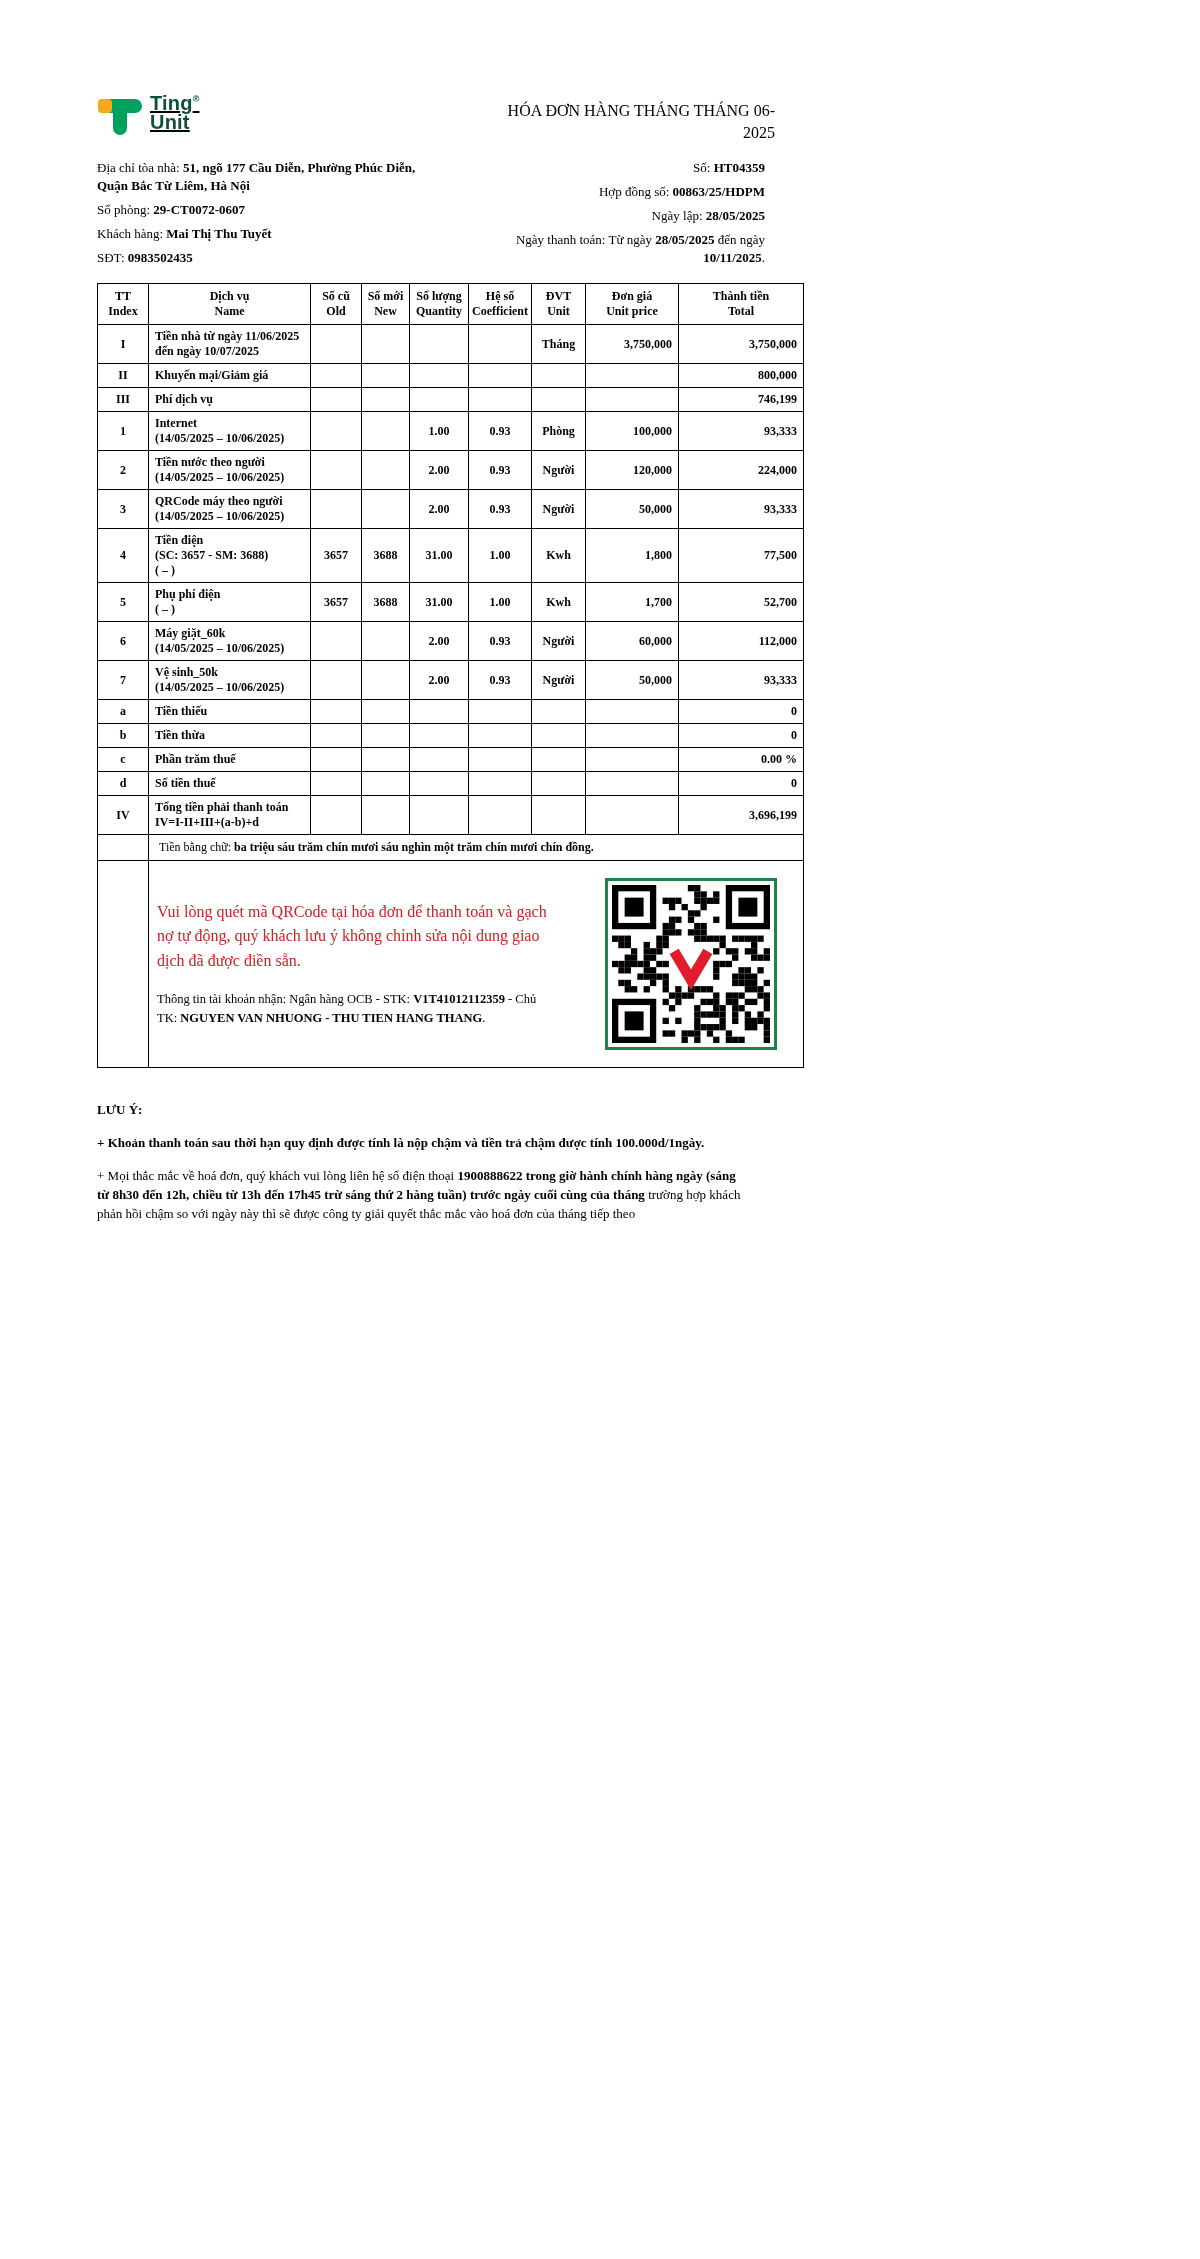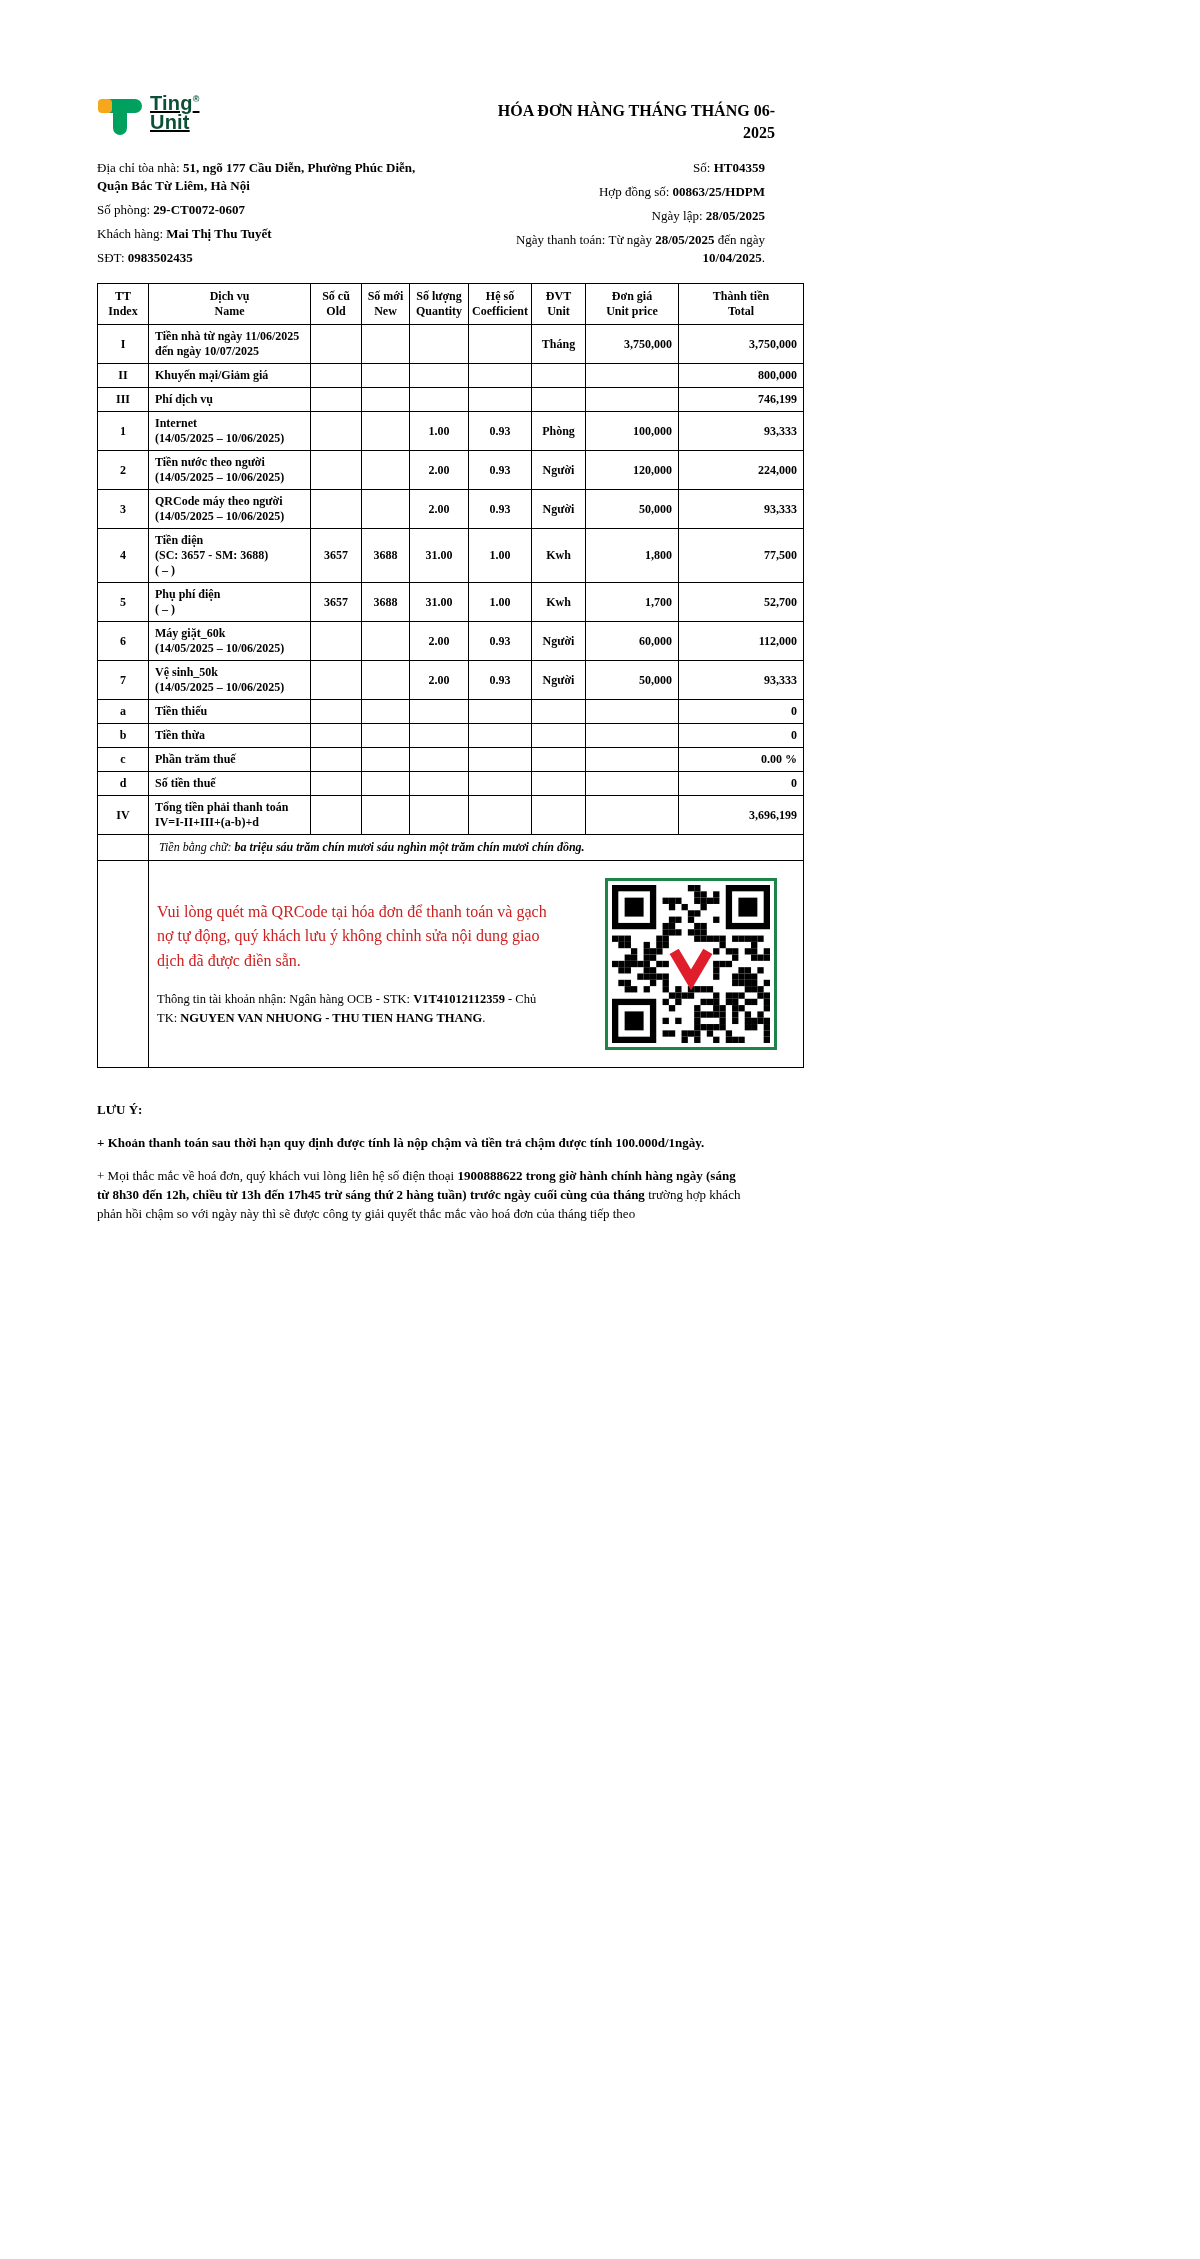--- a/index.html
+++ b/index.html
@@ -9,40 +9,40 @@
   .content { position:absolute; left:97px; top:90px; width:706px; }
 
   
   .topbar { display:flex; justify-content:space-between; align-items:flex-start; margin-bottom:16px; }
   .logo { display:flex; align-items:center; gap:7px;text-decoration:underline; }
   .logo-icon { display:block; }
   .logo-text { color:#0d5038; font-weight:bold; font-size:20px; line-height:0.95;
                font-family:"Liberation Sans", sans-serif; letter-spacing:0.2px; }
   .logo-text sup { font-size:9px; font-weight:bold; }
   .title { width:285px; margin-right:28px; margin-top:10px; text-align:right;
-           font-weight:bold; font-size:16px; line-height:1.35; }
+           font-weight:normal; font-size:16px; line-height:1.35; }
 
   
   .info { display:flex; justify-content:space-between; font-size:13px; }
   .info-left { width:352px; }
   .info-right { width:330px; text-align:right; padding-right:38px; }
   .info-line { margin-bottom:6px; line-height:18px; }
   .b { font-weight:bold; }
 
   
   table.invoice-table { table-layout:fixed; border-collapse:collapse; width:706px; margin-top:10px; }
   table.invoice-table th, table.invoice-table td {
       border:1px solid #000; font-size:12px; font-weight:bold;
       padding:4px 6px; vertical-align:middle; line-height:1.25; word-wrap:break-word; }
   table.invoice-table th { text-align:center; padding:5px 2px; }
   td.al { text-align:left; }
   td.ac { text-align:center; }
   td.ar { text-align:right; }
 
-  .words-cell { font-style:italic; font-weight:normal !important; padding:5px 10px !important; }
+  .words-cell { font-weight:normal !important; padding:5px 10px !important; }
   .words-cell .wv { font-weight:bold; }
 
   .qr-cell { padding:0 !important; }
   .qr-flex { display:flex; align-items:center; justify-content:space-between;
              min-height:206px; padding:10px 26px 10px 8px; }
   .qr-text { width:402px; font-weight:normal; }
   .qr-red { color:#cc1f1f; font-size:16px; line-height:1.55; margin-bottom:16px; }
   .qr-acct { font-size:12.5px; line-height:1.55; font-weight:normal; }
   .qr-box { border:3px solid #1e8449; background:#fff; padding:4px; line-height:0; }
 
@@ -77,21 +77,21 @@
       <div class="info-left">
         <p class="info-line"><span>Địa chỉ tòa nhà: </span><span class="b">51, ngõ 177 Cầu Diễn, Phường Phúc Diễn, Quận Bắc Từ Liêm, Hà Nội</span></p>
         <p class="info-line"><span>Số phòng: </span><span class="b">29-CT0072-0607</span></p>
         <p class="info-line"><span>Khách hàng: </span><span class="b">Mai Thị Thu Tuyết</span></p>
         <p class="info-line"><span>SĐT: </span><span class="b">0983502435</span></p>
       </div>
       <div class="info-right">
         <p class="info-line"><span>Số: </span><span class="b">HT04359</span></p>
         <p class="info-line"><span>Hợp đồng số: </span><span class="b">00863/25/HDPM</span></p>
         <p class="info-line"><span>Ngày lập: </span><span class="b">28/05/2025</span></p>
-        <p class="info-line"><span>Ngày thanh toán: Từ ngày </span><span class="b">28/05/2025</span><span> đến ngày </span><span class="b">10/04/2025</span><span>.</span></p>
+        <p class="info-line"><span>Ngày thanh toán: Từ ngày </span><span class="b">28/05/2025</span><span> đến ngày </span><span class="b">10/11/2025</span><span>.</span></p>
       </div>
     </div>
 
     <table class="invoice-table">
       <colgroup>
         <col style="width:51px">
           <col style="width:162px">
           <col style="width:51px">
         <col style="width:48px">
           <col style="width:59px">

